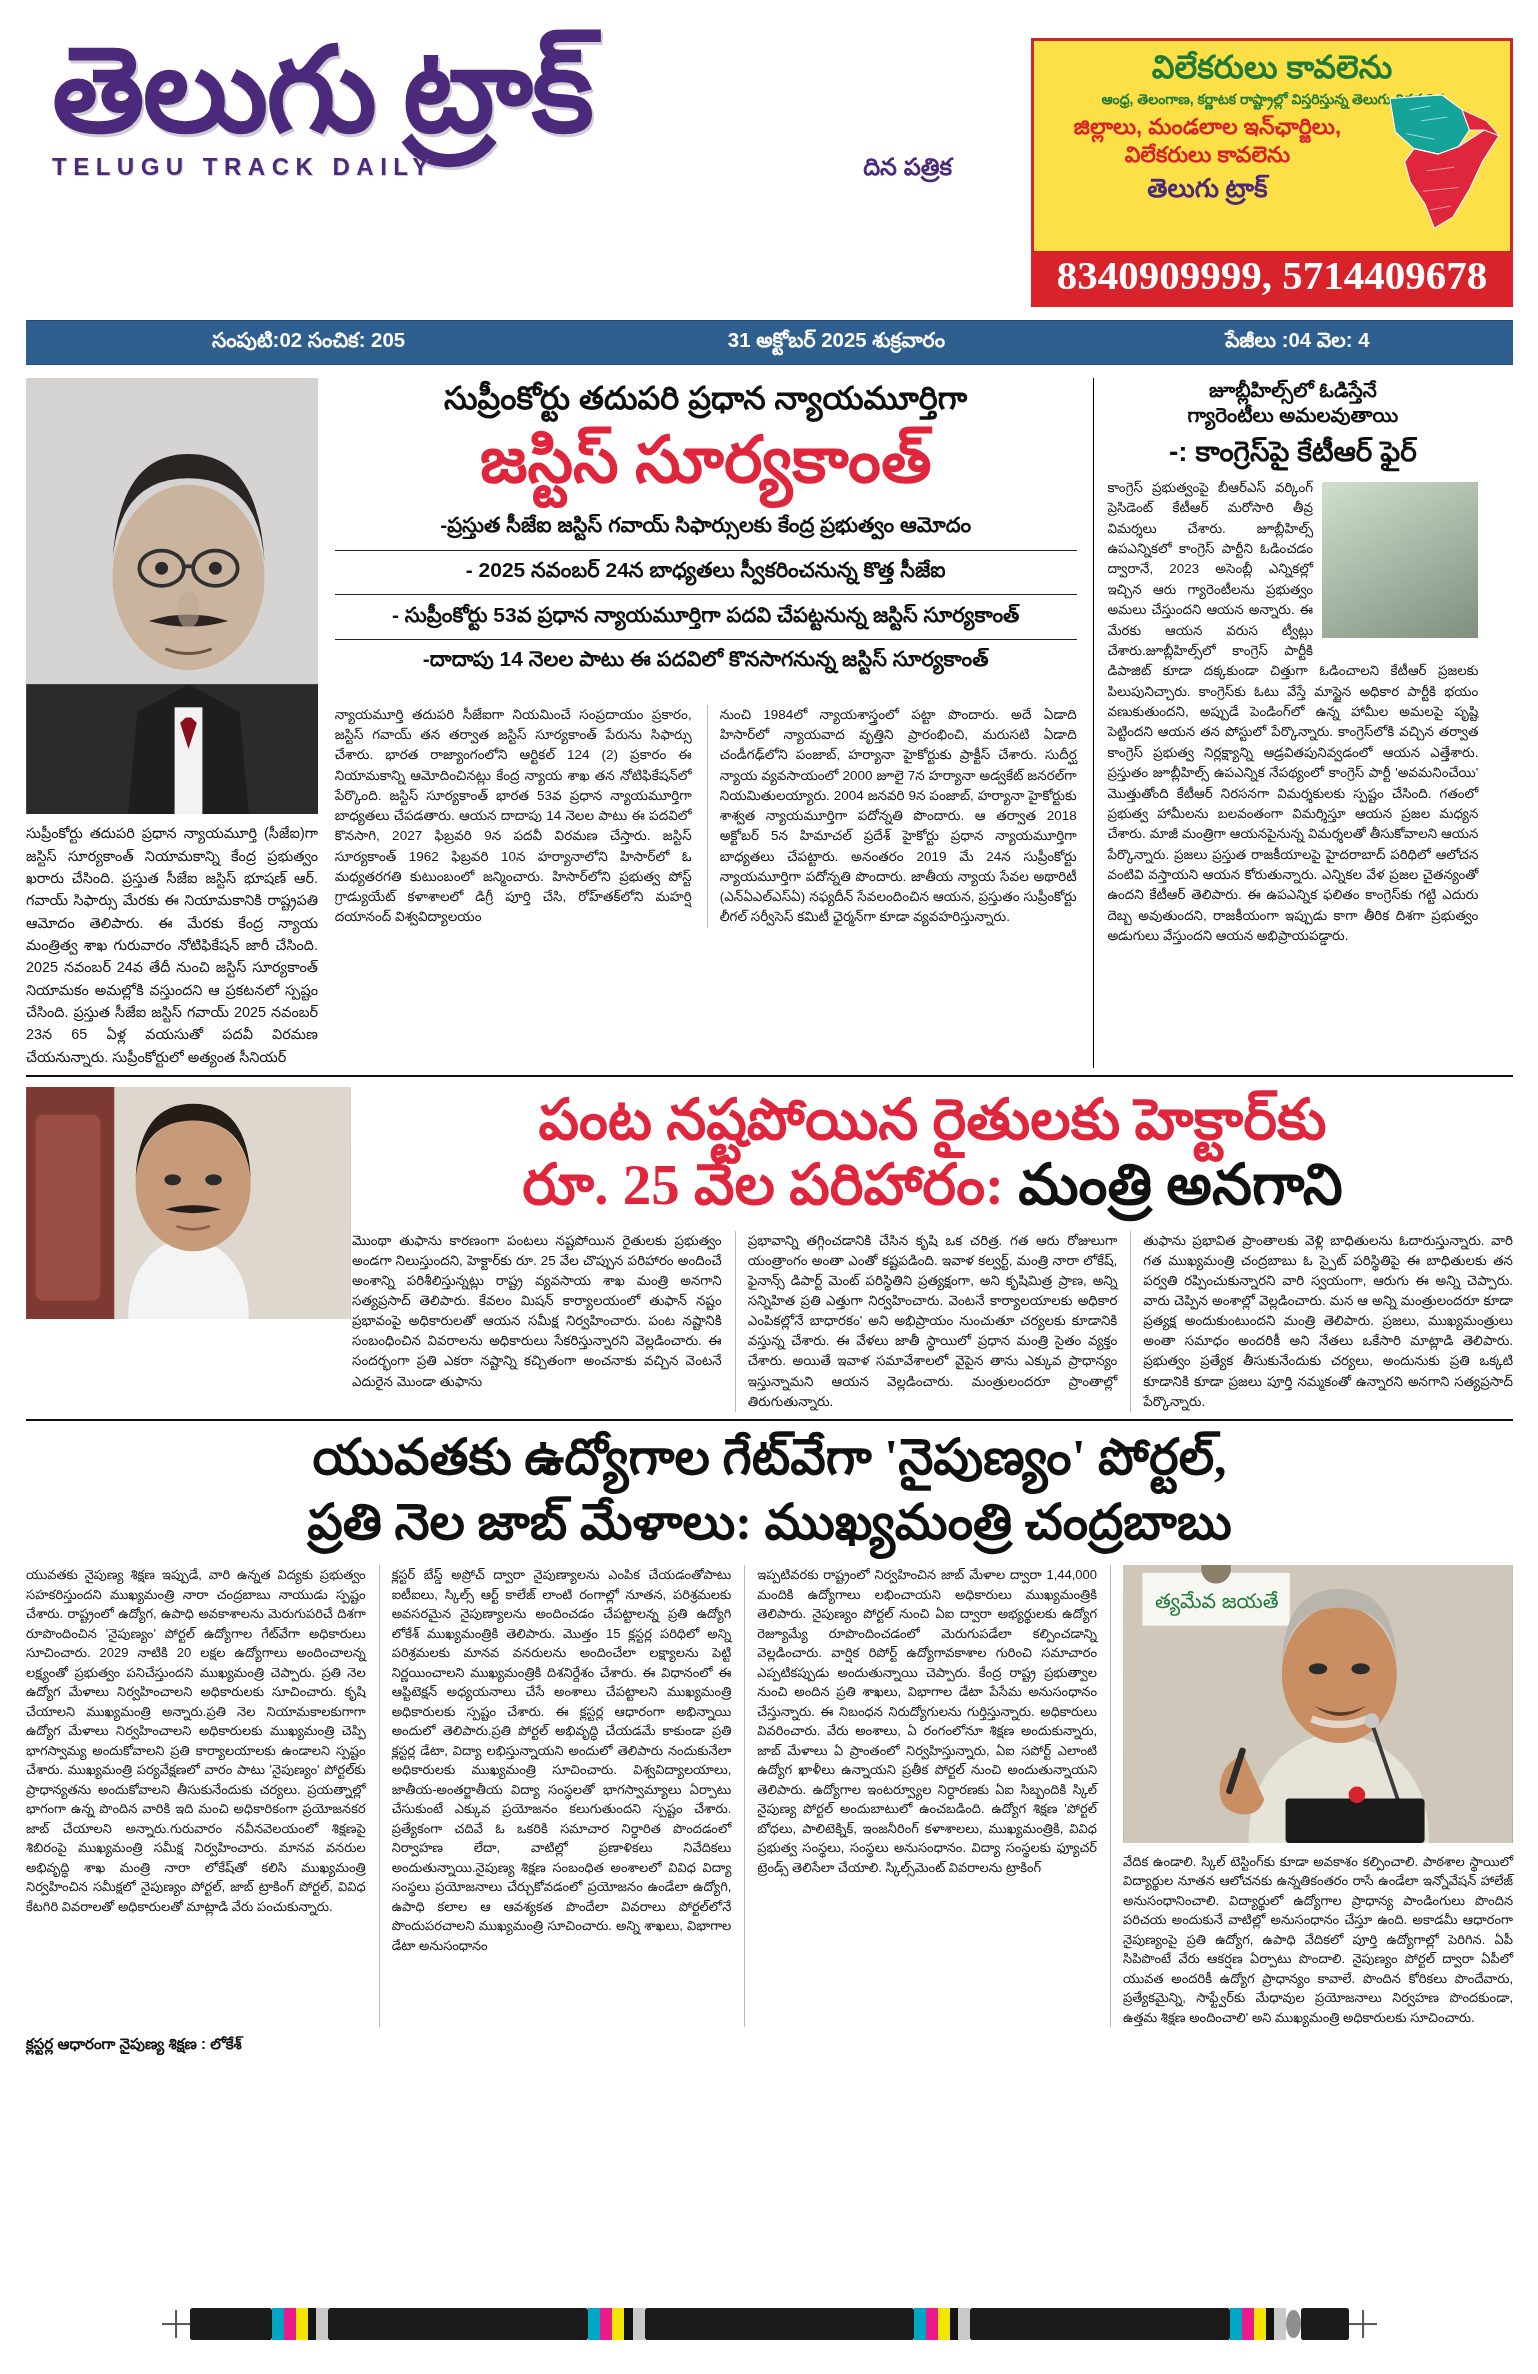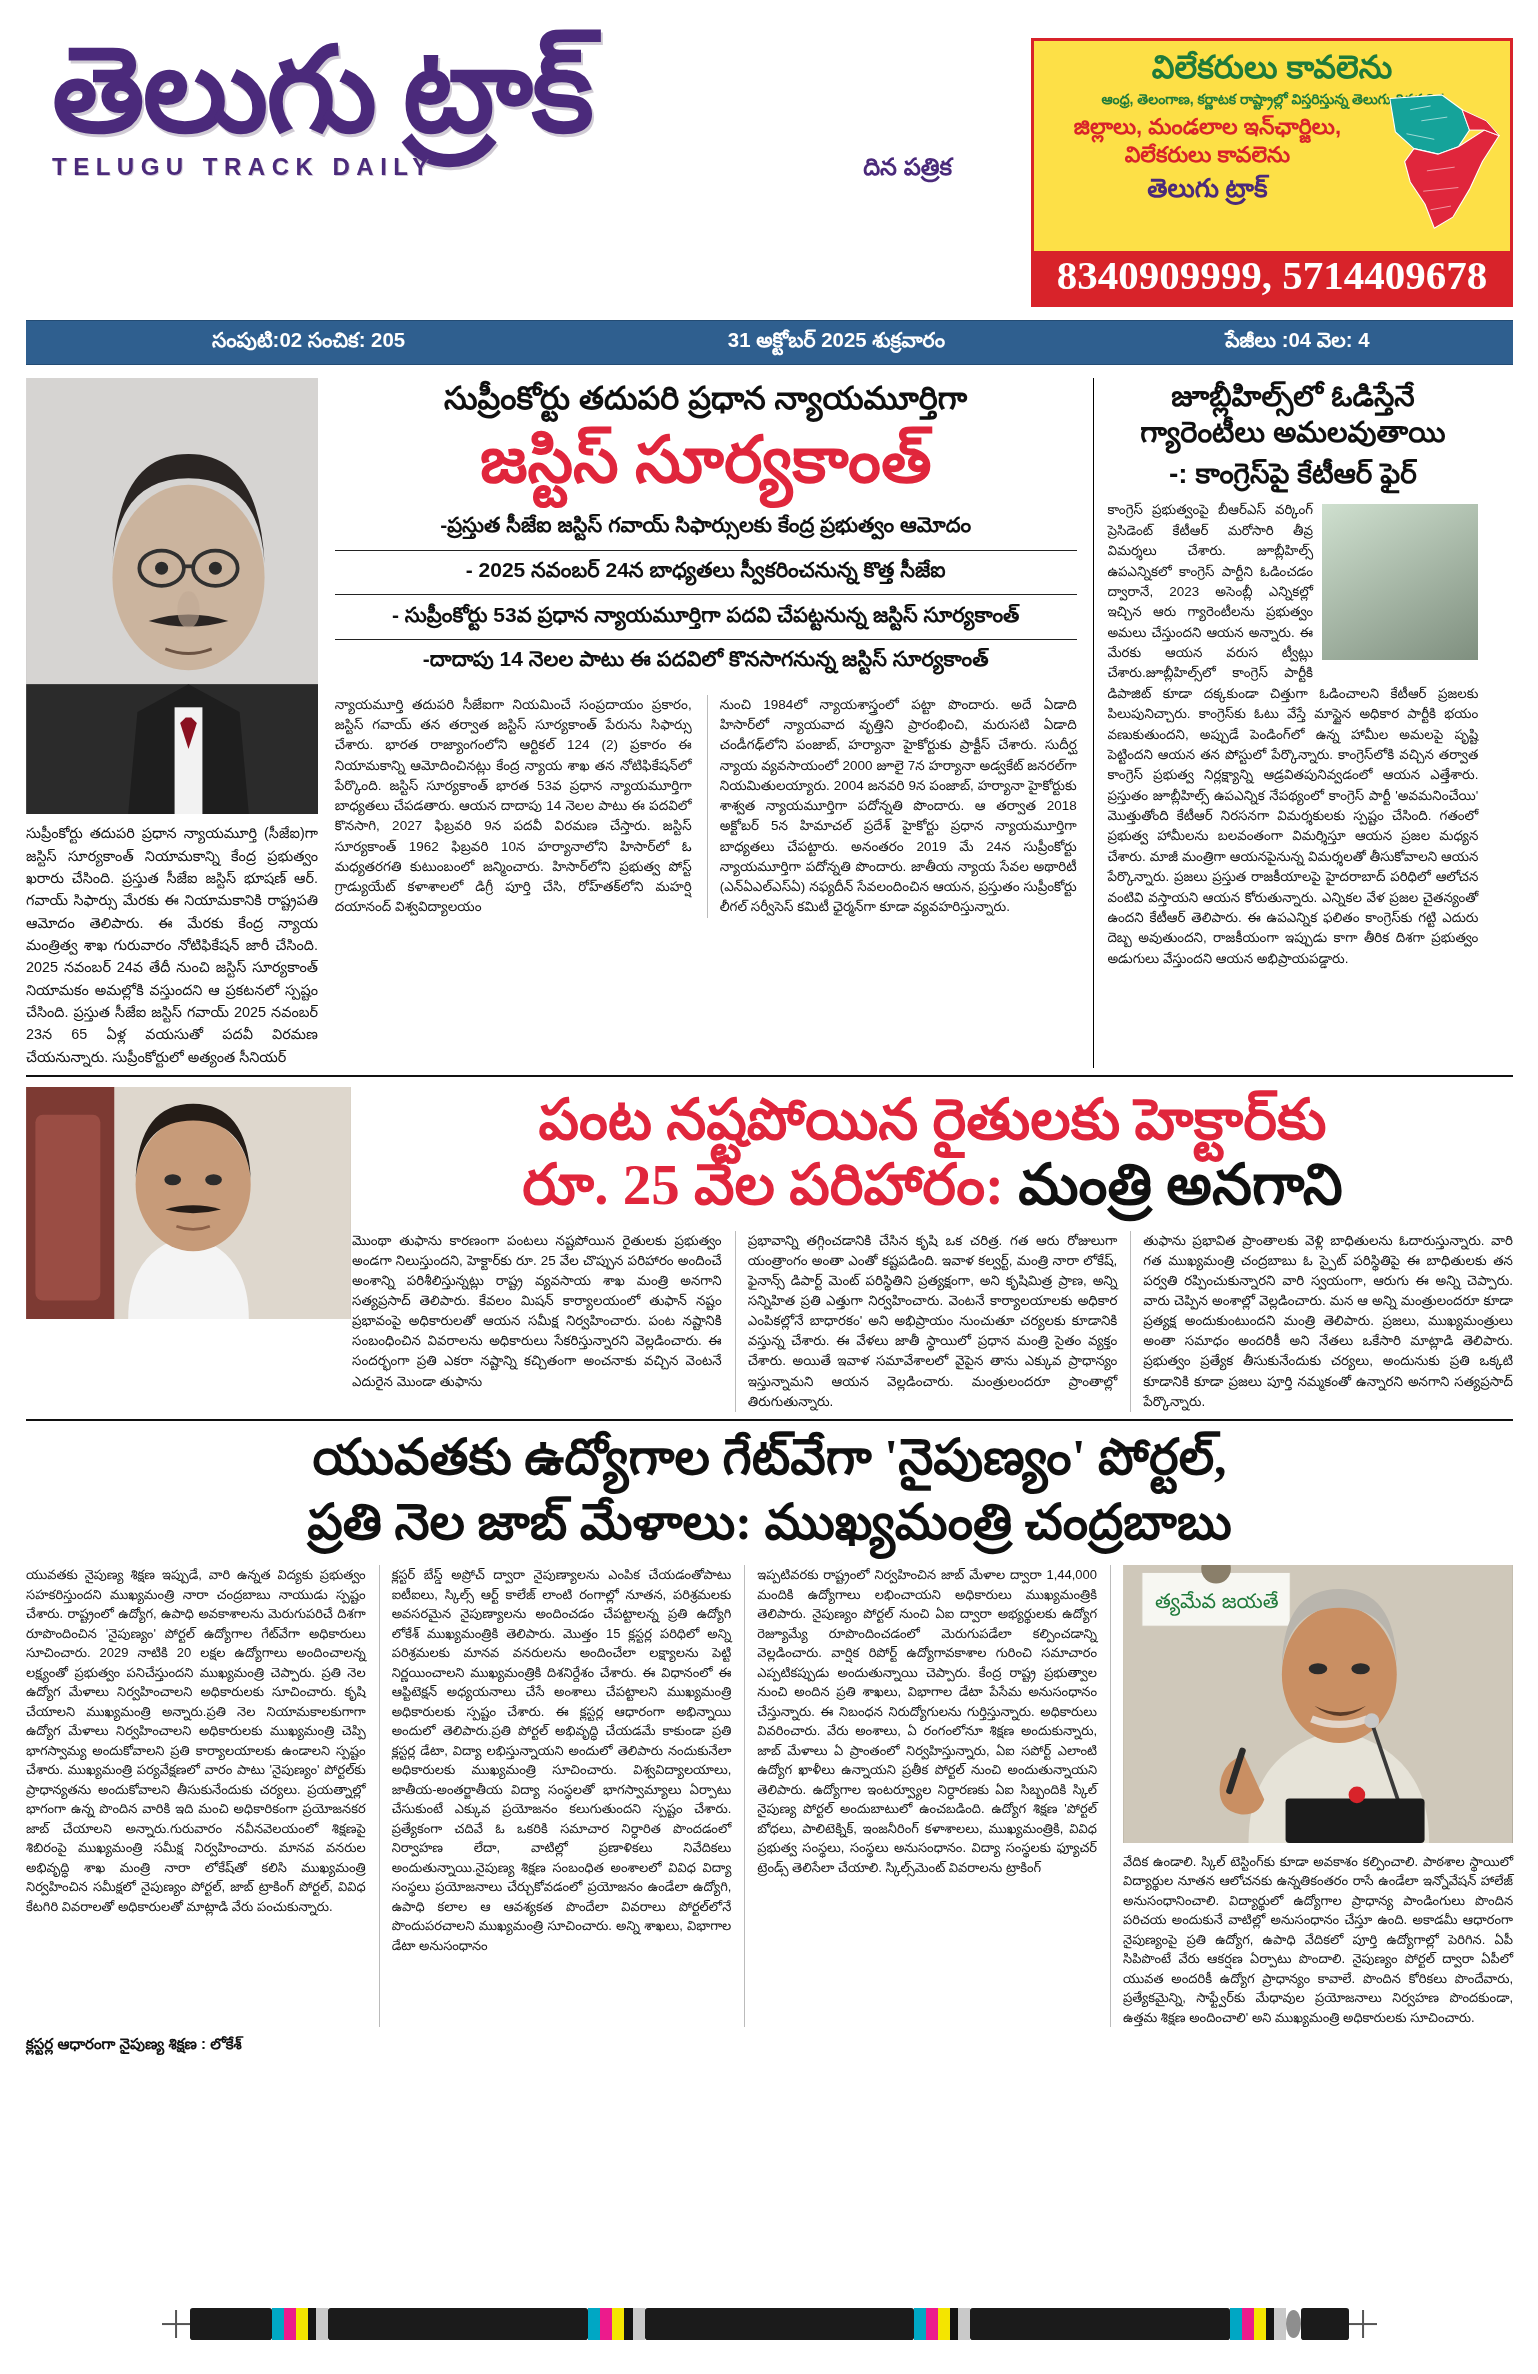--- a/index.html
+++ b/index.html
@@ -73,25 +73,25 @@
 
   .kicker { font-size:32px; font-weight:bold; text-align:center; line-height:1.25; }
   .hl-red {
     color:#e0263c; font-size:65px; font-weight:bold; text-align:center; line-height:1.12;
     margin:5.6px 0 9.3px; font-family:"Liberation Serif","DejaVu Serif",serif;
   }
   .bullets { margin-top:3.7px; }
   .bullet { font-size:21px; font-weight:bold; text-align:center; padding:7.4px 0; }
   .bullet + .bullet { border-top:1.4px solid #222; }
 
-  .cols3 { display:flex; gap:15px; margin-top:11px; }
+  .cols3 { display:flex; gap:15px; margin-top:21px; }
   .cols3 > div { flex:1; font-size:13.5px; line-height:1.5; text-align:justify; }
   .cols3 > div + div { border-left:0.9px solid #bbb; padding-left:12px; }
 
-  .r-head { font-size:29px; font-weight:bold; text-align:center; line-height:1.25; }
+  .r-head { font-size:20px; font-weight:bold; text-align:center; line-height:1.25; }
   .r-sub  { font-size:28px; font-weight:bold; text-align:center; line-height:1.25; margin-top:5.6px; }
   .r-body { font-size:13.4px; line-height:1.52; text-align:justify; margin-top:9.3px; }
   .ktr-photo { float:right; width:156px; height:156px; margin:3.7px 0 5.6px 9.3px;
                background:linear-gradient(150deg,#cfe0cf,#7f8f7f); }
 
   
   .story2 { margin-top:9.3px; display:flex; gap:1px; }
   .s2-left { width:325px; flex:none; }
   .s2-right{ flex:1; }
   .photo.minister { height:232px; background:linear-gradient(150deg,#efe6de,#8e7b6d); }

